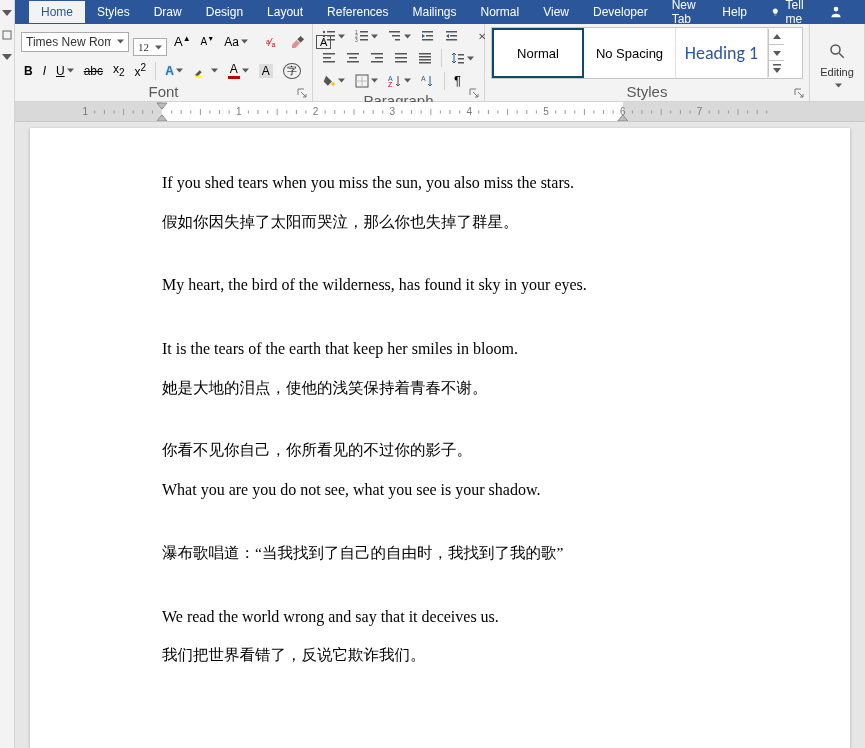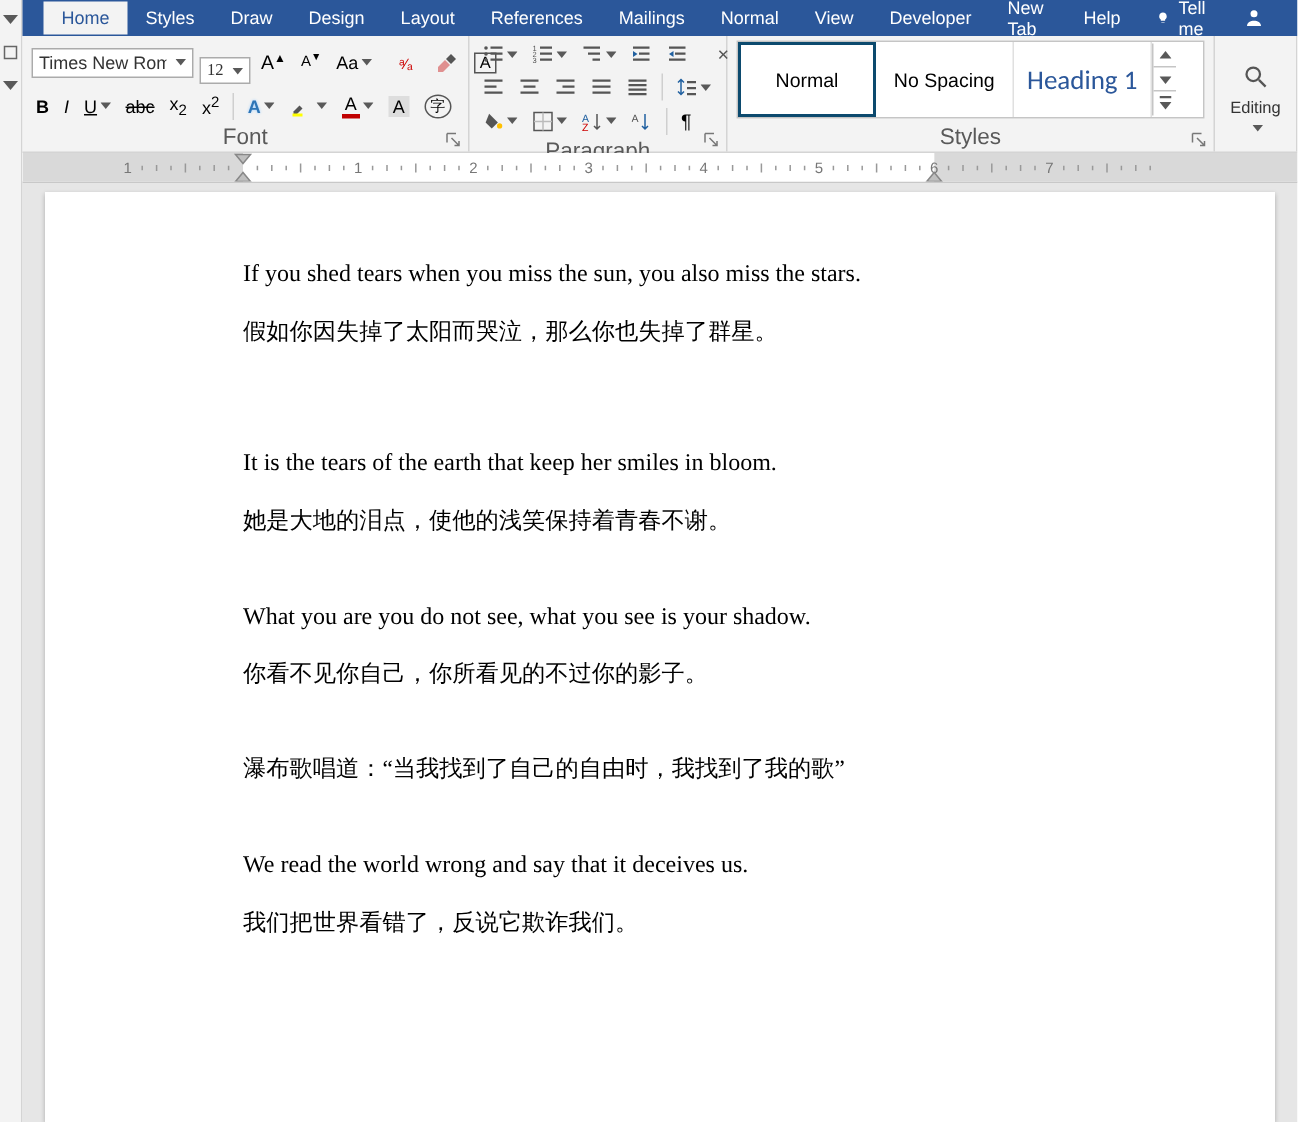--- a/index.html
+++ b/index.html
@@ -533,26 +533,27 @@
               <polygon points="602.8,19 612.8,19 607.8,13" fill="#bfbfbf" stroke="#888"></polygon>
             </svg>
     </div>
 
     <div class="page-container">
       <div class="page">
         <div class="page-inner" id="doc-body">
                 <div class="para">If you shed tears when you miss the sun, you also miss the stars.</div>
                 <div class="para cn">假如你因失掉了太阳而哭泣，那么你也失掉了群星。</div>
                 <div class="stanza-gap"></div>
+                <div class="para">My heart, the bird of the wilderness, has found it sky in your eyes.</div>
                 <div class="stanza-gap"></div>
                 <div class="para">It is the tears of the earth that keep her smiles in bloom.</div>
                 <div class="para cn">她是大地的泪点，使他的浅笑保持着青春不谢。</div>
                 <div class="stanza-gap"></div>
+                <div class="para cn">你看不见你自己，你所看见的不过你的影子。</div>
                 <div class="para">What you are you do not see, what you see is your shadow.</div>
-                <div class="para cn">你看不见你自己，你所看见的不过你的影子。</div>
                 <div class="stanza-gap"></div>
                 <div class="para cn">瀑布歌唱道：“当我找到了自己的自由时，我找到了我的歌”</div>
                 <div class="stanza-gap"></div>
                 <div class="para">We read the world wrong and say that it deceives us.</div>
                 <div class="para cn">我们把世界看错了，反说它欺诈我们。</div>
               </div>
       </div>
     </div>
   </div>
 </div>

